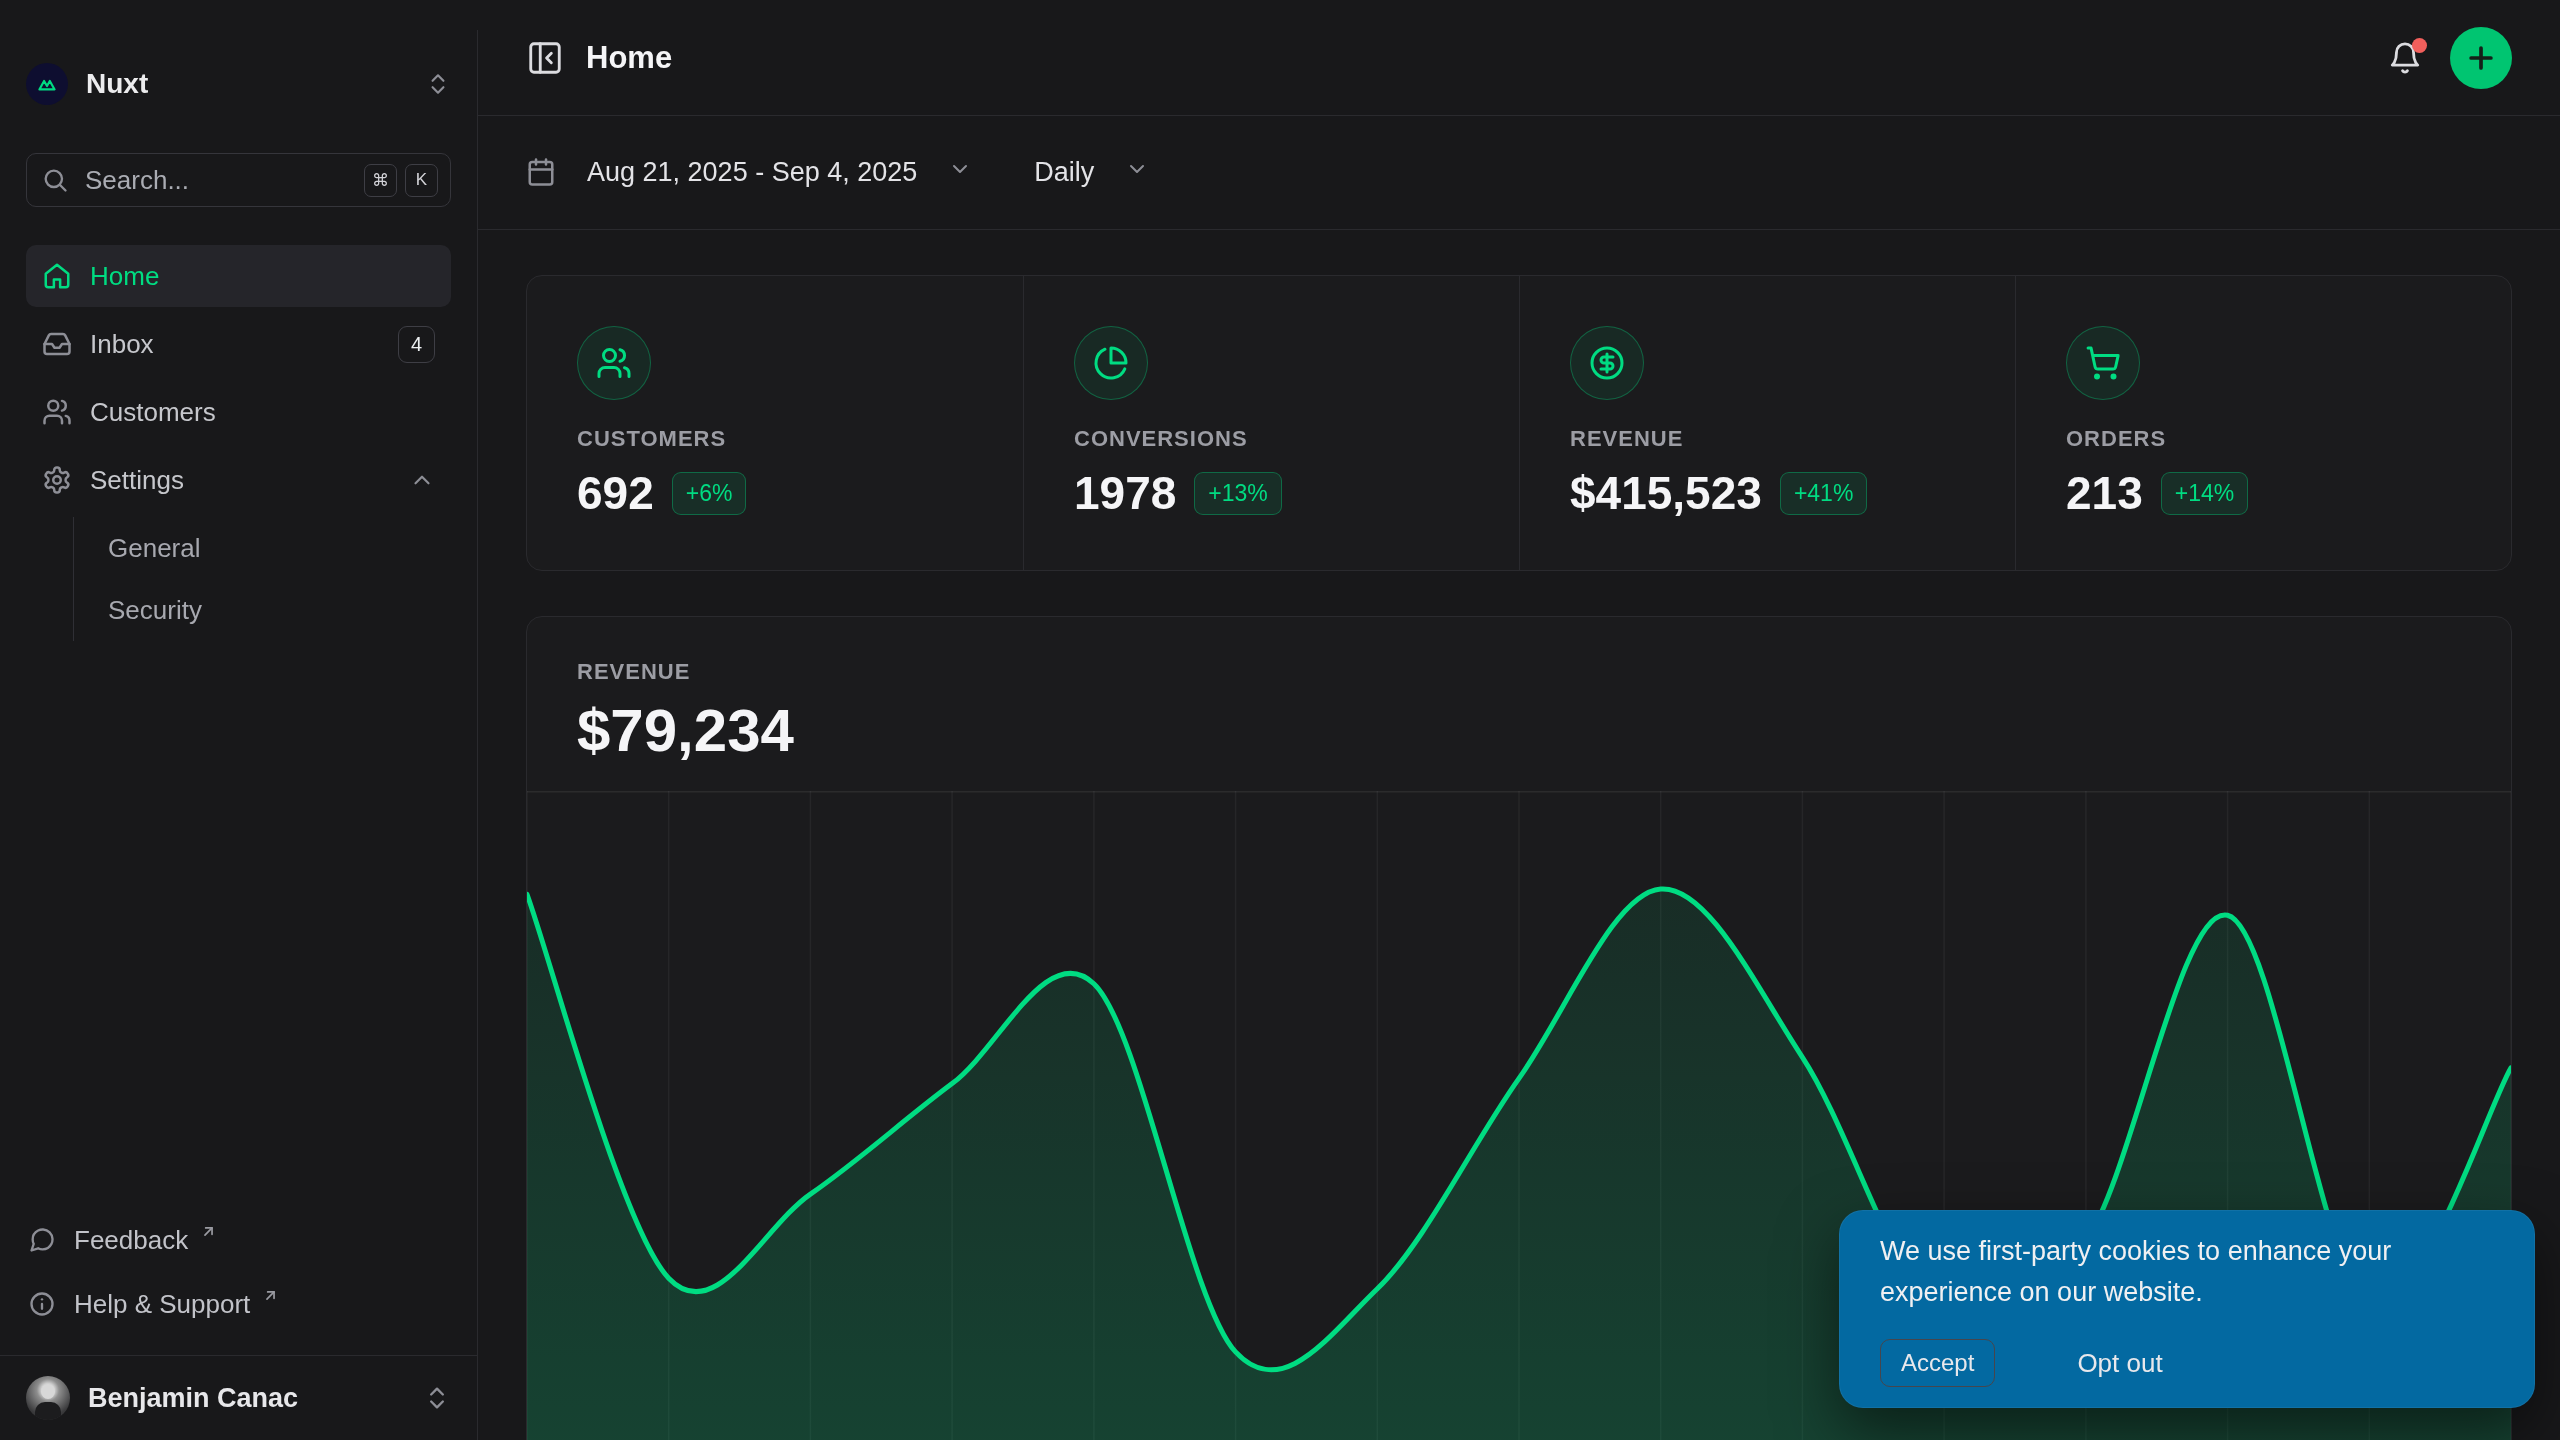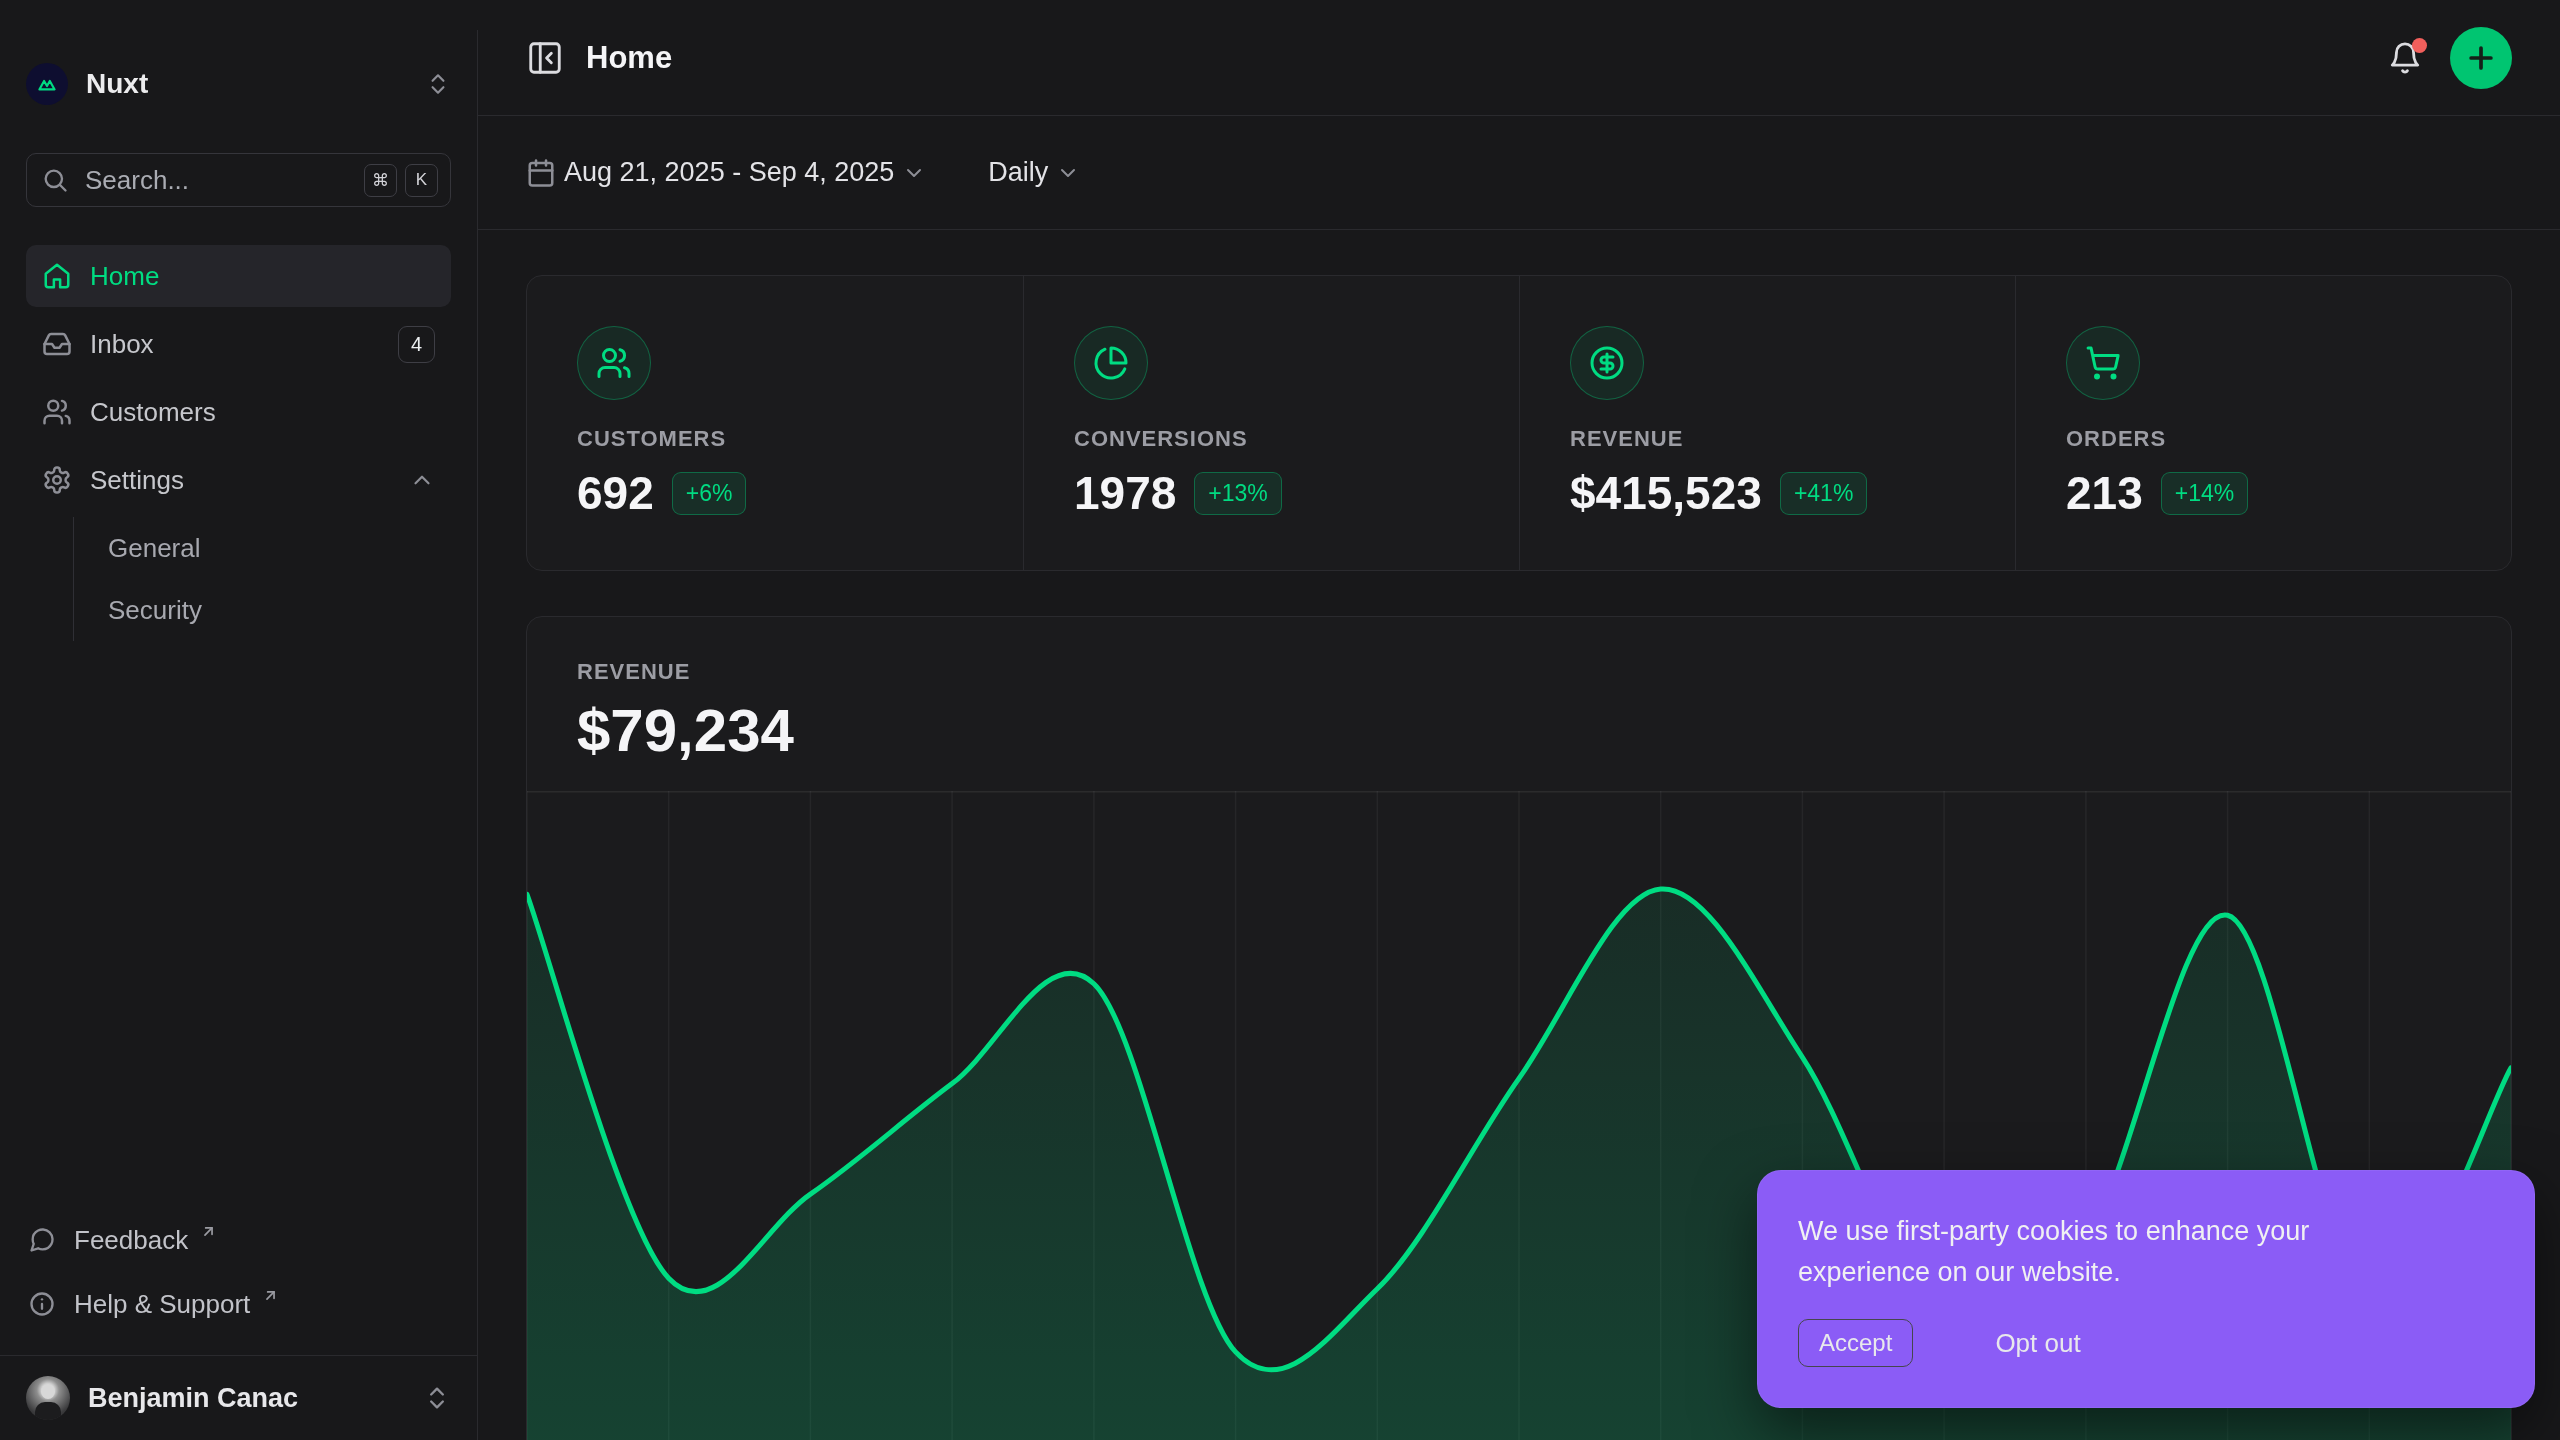--- a/index.html
+++ b/index.html
@@ -64,21 +64,21 @@
   .topbar { height:116px; border-bottom:1px solid var(--line); display:flex; align-items:center; padding:0 48px; gap:22px; }
   .icon-btn { background:none; border:none; color:#dcdce0; display:flex; align-items:center; }
   .page-title { font-size:31px; font-weight:700; color:#f5f5f7; }
   .topbar-right { margin-left:auto; display:flex; align-items:center; gap:28px; }
   .bell-btn { position:relative; }
   .notif-dot { position:absolute; top:-3px; right:-5px; width:15px; height:15px; border-radius:50%; background:var(--red); }
   .plus-btn { width:62px; height:62px; border-radius:50%; background:var(--accent-dark); border:none;
     display:flex; align-items:center; justify-content:center; color:#142019; }
 
   .toolbar { height:114px; border-bottom:1px solid var(--line); display:flex; align-items:center; padding:0 48px; gap:62px; }
-  .ghost-btn { display:flex; align-items:center; gap:8px; background:none; border:none; color:#e3e3e7;
+  .ghost-btn { display:flex; align-items:flex-start; gap:31px; background:none; border:none; color:#e3e3e7;
     font-size:27px; font-weight:500; }
   .chev { color:#8d8e96; display:flex; }
 
   .content { flex:1; padding:45px 48px 0; overflow:hidden; }
   .stats-row { display:grid; grid-template-columns:1fr 1fr 1fr 1fr; background:var(--card);
     border:1px solid var(--line); border-radius:16px; }
   .stat-cell { padding:50px; }
   .stat-cell + .stat-cell { border-left:1px solid var(--line); }
   .stat-icon { width:74px; height:74px; border-radius:50%; background:rgba(0,220,130,0.08);
     border:1px solid rgba(0,220,130,0.32); color:var(--accent); display:flex; align-items:center; justify-content:center; }
@@ -90,22 +90,22 @@
 
   .revenue-card { margin-top:45px; background:var(--card); border:1px solid var(--line); border-radius:16px;
     height:902px; overflow:hidden; display:flex; flex-direction:column; }
   .revenue-head { padding:42px 50px 0; }
   .revenue-label { font-size:22px; font-weight:600; letter-spacing:1px; color:#9c9da4; line-height:26px; }
   .revenue-total { font-size:60px; font-weight:700; color:#f5f5f7; margin-top:12px; line-height:68px; }
   .chart { margin-top:26px; height:728px; }
   .chart svg { width:100%; height:100%; }
 
   
-  .cookie-toast { position:absolute; right:25px; bottom:32px; width:778px; background:#8b5cf6;
-    border:1px solid rgba(255,255,255,0.06); border-radius:24px; padding:40px 40px;
+  .cookie-toast { position:absolute; right:25px; bottom:32px; width:696px; background:#0369a1;
+    border:1px solid rgba(255,255,255,0.06); border-radius:24px; padding:20px 40px;
     box-shadow:0 24px 60px rgba(0,0,0,0.5); z-index:10; }
   .toast-text { font-size:27px; line-height:41px; color:#f0f0f2; }
   .toast-actions { margin-top:26px; display:flex; align-items:center; gap:34px; }
   .accept-btn { background:none; border:1px solid #46464d; border-radius:10px; padding:9px 20px;
     font-size:24px; font-weight:500; color:#e8e8ec; }
   .optout-btn { background:none; border:none; font-size:26px; font-weight:500; color:#e8e8ec;margin-left:48px; }
 </style>
 </head>
 <body style="--accent: #00dc82; --accent-dark: #00c571; --notification-red: #f25f5c; --chart-line: #00dc82;">
 

